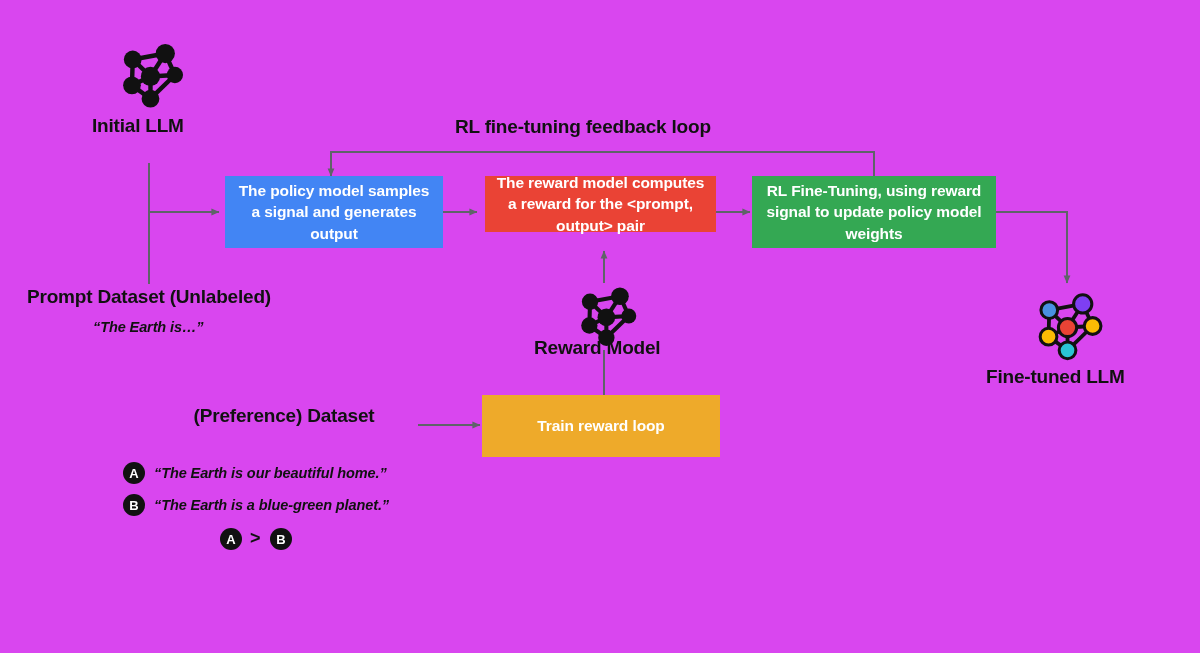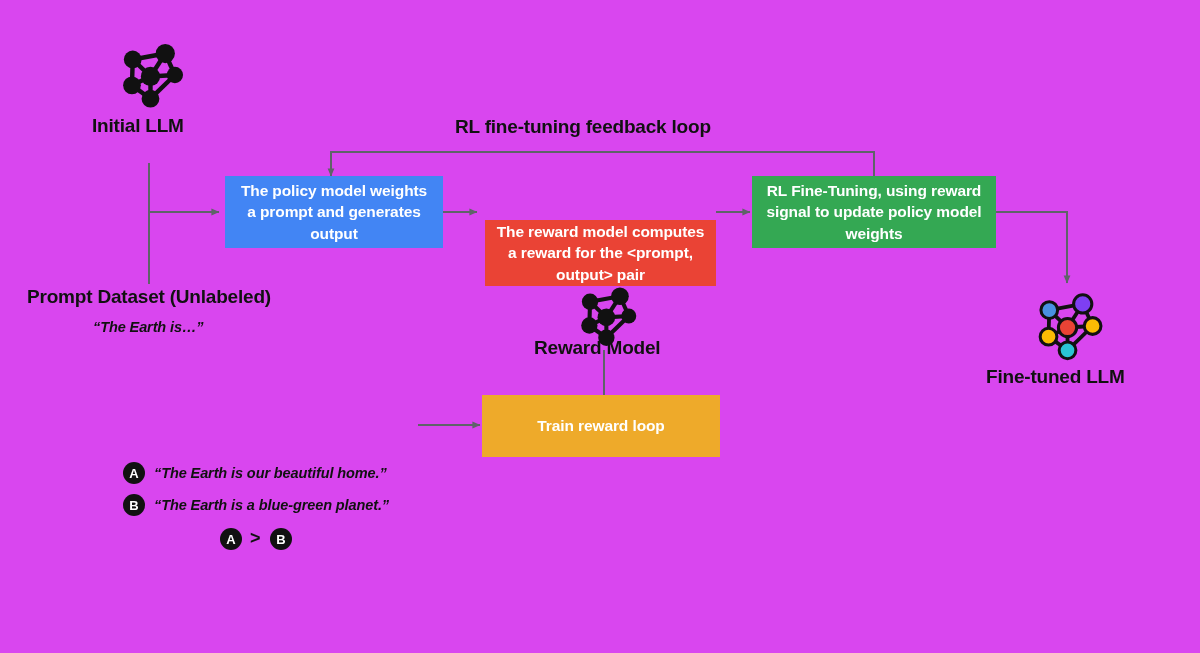--- a/index.html
+++ b/index.html
@@ -163,23 +163,23 @@
         <circle cx="85" cy="50" r="11"></circle>
         <circle cx="27" cy="64" r="12"></circle>
         <circle cx="52" cy="82" r="12"></circle>
       </g>
     </svg>
   </div>
   <div class="label-bold node-title" style="left:92px; top:115px;">Initial LLM</div>
 
   <div class="label-bold loop-title" style="left:455px; top:116px;">RL fine-tuning feedback loop</div>
 
-  <div class="box box-blue" style="left:225px; top:176px; width:218px; height:72px;">The policy model weights a prompt and generates output</div>
-
-  <div class="box box-red" style="left:485px; top:176px; width:231px; height:66px;margin-top:44px;">The reward model computes a reward for the &lt;prompt, output&gt; pair</div>
+  <div class="box box-blue" style="left:225px; top:176px; width:218px; height:72px;">The policy model samples a signal and generates output</div>
+
+  <div class="box box-red" style="left:485px; top:176px; width:231px; height:56px;">The reward model computes a reward for the &lt;prompt, output&gt; pair</div>
 
   <div class="box box-green" style="left:752px; top:176px; width:244px; height:72px;">RL Fine-Tuning, using reward signal to update policy model weights</div>
 
   <div class="box box-orange" style="left:482px; top:395px; width:238px; height:62px;">Train reward loop</div>
 
   <div class="label-bold dataset-title" style="left:27px; top:286px;">Prompt Dataset (Unlabeled)</div>
   <div class="label-ital sample-text" style="left:93px; top:319px;">“The Earth is…”</div>
 
   <div class="neticon abs" style="left:571px; top:282px; width:68px; height:68px;">
     <svg viewBox="0 0 100 100" width="68" height="68">
@@ -227,20 +227,21 @@
         <circle cx="52" cy="52" r="12" fill="#ea4335"></circle>
         <circle cx="85" cy="50" r="11" fill="#fbbc04"></circle>
         <circle cx="27" cy="64" r="11" fill="#fbbc04"></circle>
         <circle cx="52" cy="82" r="11" fill="#2bc4d4"></circle>
       </g>
     </svg>
   </div>
   <div class="label-bold node-title" style="left:986px; top:366px;">Fine-tuned LLM</div>
 
   <div class="label-bold fb-title" style="left:150px; top:404px; width:268px;">
+    <div>(Preference) Dataset</div>
   </div>
 
   <div class="chip" style="left:123px; top:462px;">A</div>
   <div class="label-ital pref-text" style="left:154px; top:465px;">“The Earth is our beautiful home.”</div>
 
   <div class="chip" style="left:123px; top:494px;">B</div>
   <div class="label-ital pref-text" style="left:154px; top:497px;">“The Earth is a blue-green planet.”</div>
 
   <div class="chip" style="left:220px; top:528px;">A</div>
   <div class="gt" style="left:250px; top:528px;">&gt;</div>

